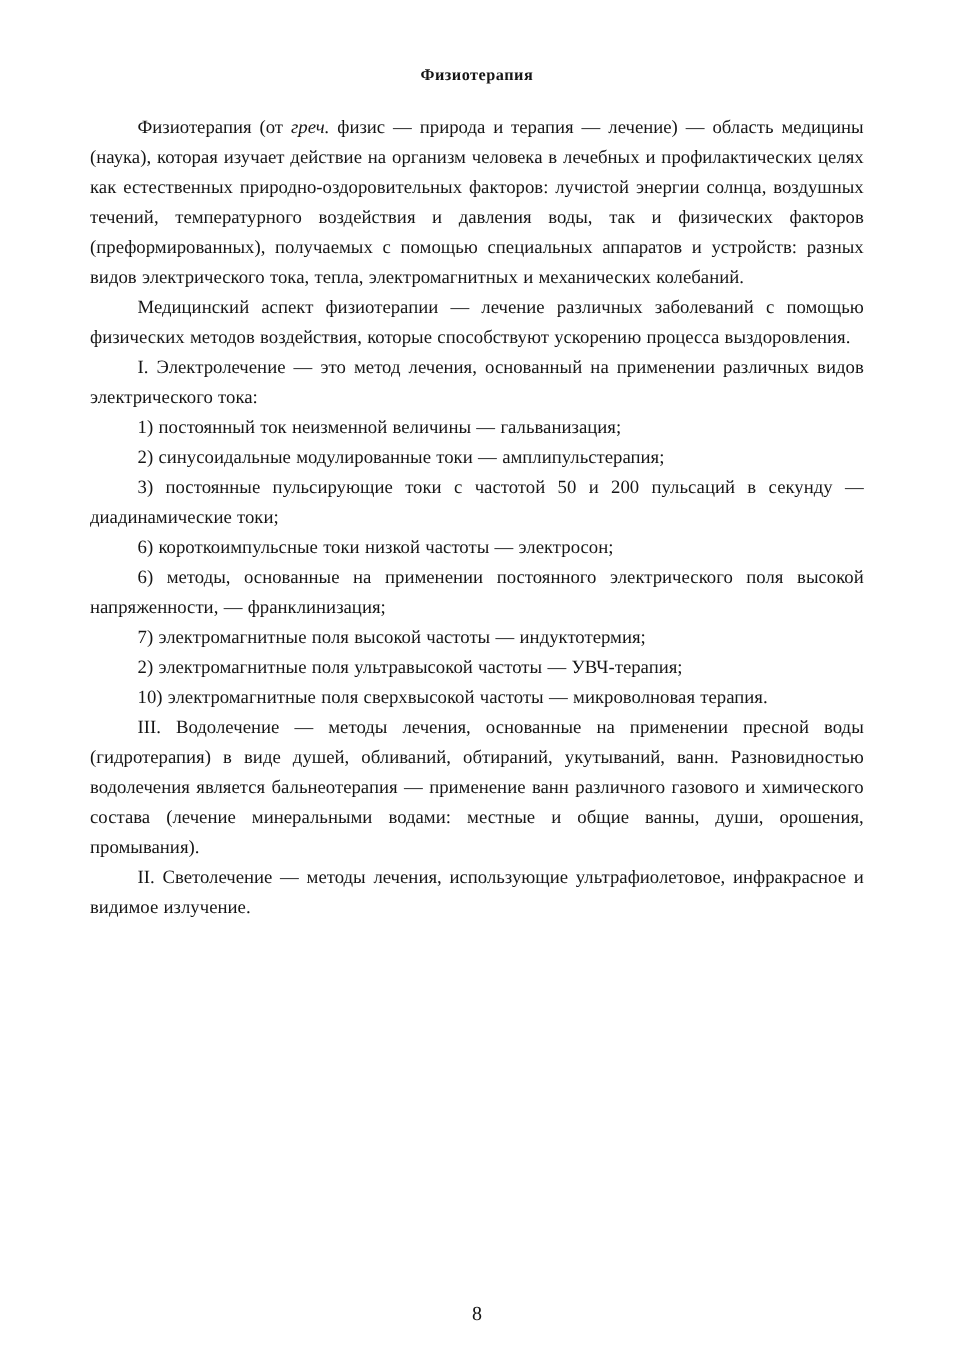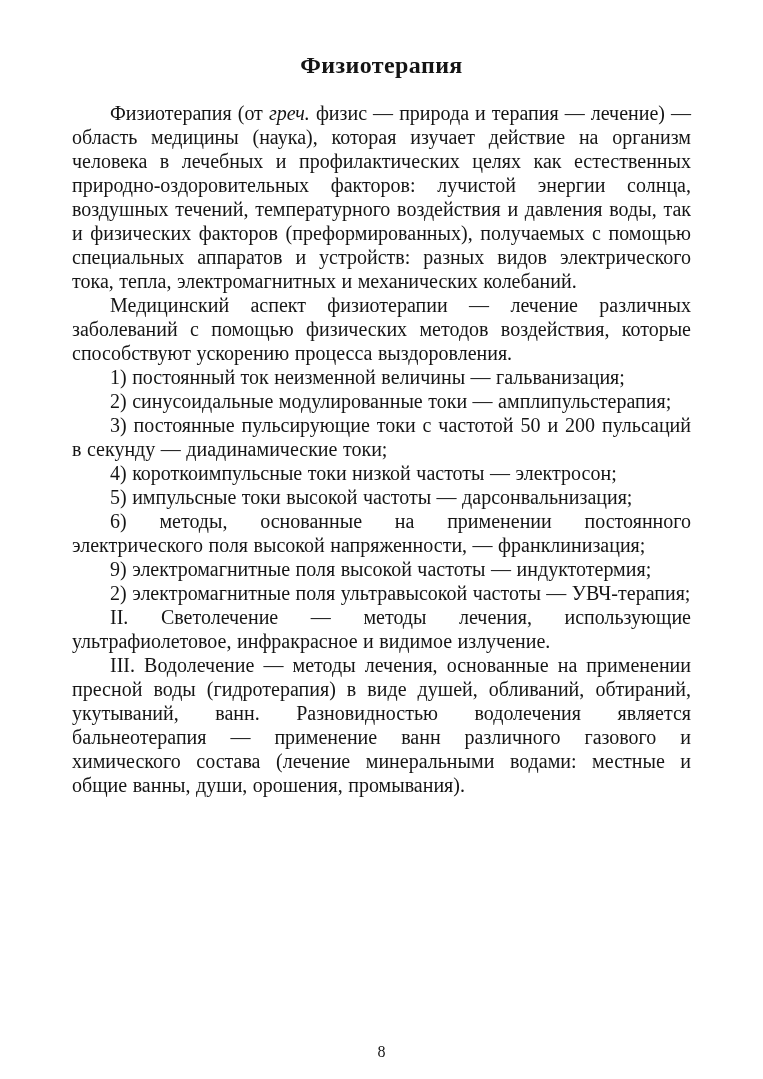--- a/index.html
+++ b/index.html
@@ -17,28 +17,28 @@
   .page {
     position: relative;
     box-sizing: border-box;
     width: 763px;
     height: 1079px;
     padding: 52px 72px 0 72px;
     background: #ffffff;
   }
   .title {
     margin: 0 0 22px 0;
-    font-size: 24px;
+    font-size: 13px;
     font-weight: bold;
     text-align: center;
     letter-spacing: 0.4px;
   }
   .para {
     margin: 0;
-    font-size: 20px;
+    font-size: 15px;
     line-height: 24px;
     text-align: justify;
     text-indent: 38px;
     word-spacing: 0.5px;
   }
   .para em {
     font-style: italic;
   }
   .page-number {
     position: absolute;
@@ -54,29 +54,30 @@
 
 <div class="page">
 
   <h1 class="title">Физиотерапия</h1>
 
   <p class="para"><span>Физиотерапия (от </span><em>греч.</em><span> физис — природа и терапия — лечение) — область медицины (наука), которая изучает действие на организм человека в лечебных и профилактических целях как естественных природно-оздоровительных факторов: лучистой энергии солнца, воздушных течений, температурного воздействия и давления воды, так и физических факторов (преформированных), получаемых с помощью специальных аппаратов и устройств: разных видов электрического тока, тепла, электромагнитных и механических колебаний.</span></p>
 
   <p class="para">Медицинский аспект физиотерапии — лечение различных заболеваний с помощью физических методов воздействия, которые способствуют ускорению процесса выздоровления.</p>
 
 
+  <p class="para">I. Электролечение — это метод лечения, основанный на применении различных видов электрического тока:</p>
 
   <p class="para">1) постоянный ток неизменной величины — гальванизация;</p>
   <p class="para">2) синусоидальные модулированные токи — амплипульстерапия;</p>
   <p class="para">3) постоянные пульсирующие токи с частотой 50 и 200 пульсаций в секунду — диадинамические токи;</p>
-  <p class="para">4) короткоимпульсные токи низкой частоты — электросон;</p>
-  <p class="para">5) импульсные токи высокой частоты — дарсонвальнизация;</p>
+  <p class="para">6) короткоимпульсные токи низкой частоты — электросон;</p>
   <p class="para">6) методы, основанные на применении постоянного электрического поля высокой напряженности, — франклинизация;</p>
-  <p class="para">9) электромагнитные поля высокой частоты — индуктотермия;</p>
+  <p class="para">7) электромагнитные поля высокой частоты — индуктотермия;</p>
   <p class="para">2) электромагнитные поля ультравысокой частоты — УВЧ-терапия;</p>
+  <p class="para">10) электромагнитные поля сверхвысокой частоты — микроволновая терапия.</p>
+
+  <p class="para">III. Водолечение — методы лечения, основанные на применении пресной воды (гидротерапия) в виде душей, обливаний, обтираний, укутываний, ванн. Разновидностью водолечения является бальнеотерапия — применение ванн различного газового и химического состава (лечение минеральными водами: местные и общие ванны, души, орошения, промывания).</p>
 
   <p class="para">II. Светолечение — методы лечения, использующие ультрафиолетовое, инфракрасное и видимое излучение.</p>
-
-  <p class="para">III. Водолечение — методы лечения, основанные на применении пресной воды (гидротерапия) в виде душей, обливаний, обтираний, укутываний, ванн. Разновидностью водолечения является бальнеотерапия — применение ванн различного газового и химического состава (лечение минеральными водами: местные и общие ванны, души, орошения, промывания).</p>
 
   <div class="page-number">8</div>
 
 </div>
 
 </body></html>

